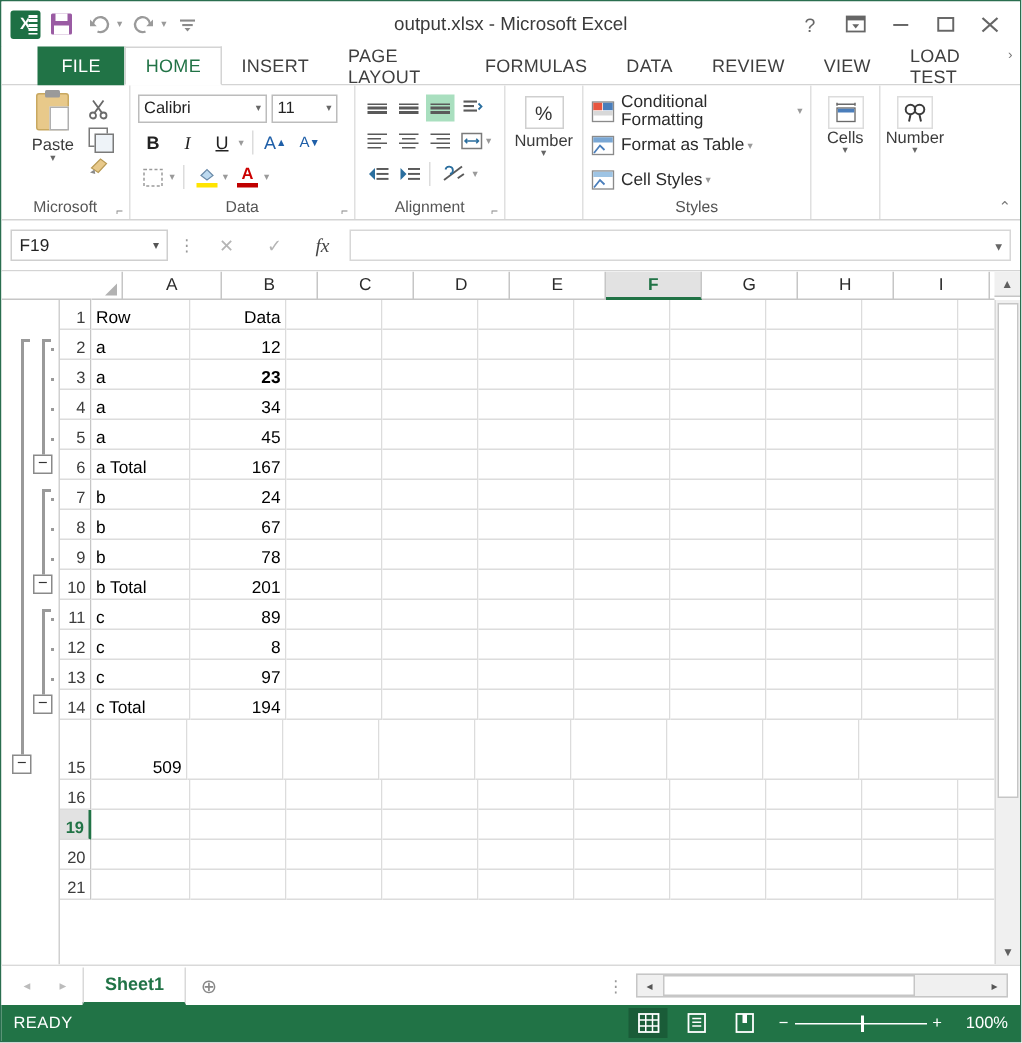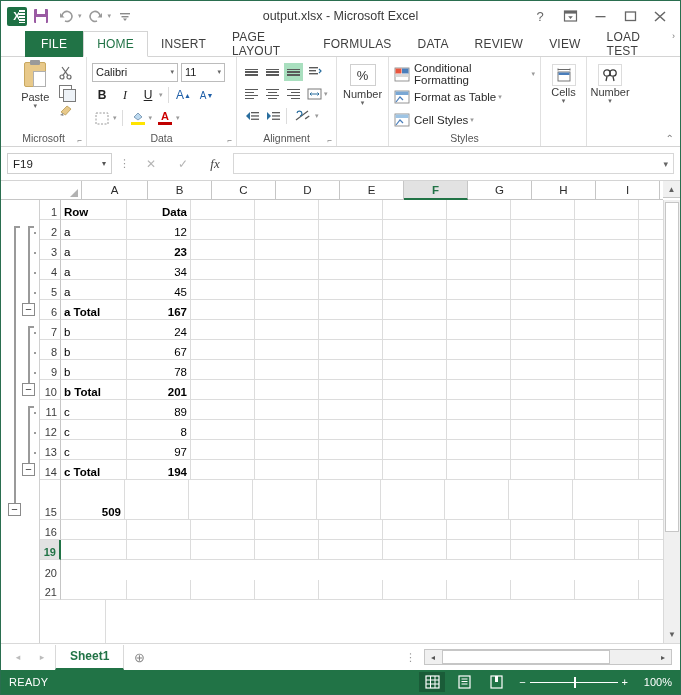--- a/index.html
+++ b/index.html
@@ -152,21 +152,21 @@
 
   .rw { display:flex; align-items:stretch; }
   .rh { width:21px; flex:0 0 21px; border-right:1px solid #c6c6c6; border-bottom:1px solid #dcdcdc;
         display:flex; align-items:flex-end; justify-content:flex-end; padding:0 3px 1px 0;
         font-size:11px; color:#3b3b3b; background:#fff; }
   .rh.sel { background:#e2e2e2; color:#217346; font-weight:bold; border-right:2px solid #217346; }
   .cl { border-right:1px solid #dcdcdc; border-bottom:1px solid #dcdcdc;
         display:flex; align-items:flex-end; padding:0 3px 1px 3px; font-size:11.5px;
         color:#000; overflow:hidden; white-space:nowrap; background:#fff; }
   .cl.num { justify-content:flex-end; }
-  .cl.b { font-weight:bold; }
+  .cl.b { font-weight:normal; }
   .cl.wrap { white-space:normal; line-height:13px; align-items:flex-end; }
 
   
   .ob { position:absolute; background:#9a9a9a; }
   .odot { position:absolute; width:2px; height:2px; background:#9a9a9a; }
   .obtn { position:absolute; width:13px; height:13px; border:1px solid #8a8a8a; background:#fff;
           display:flex; align-items:center; justify-content:center; font-size:11px;
           color:#333; line-height:1; }
 
   
@@ -837,21 +837,21 @@
               <div class="cl num" style="width: 64px; flex: 0 0 64px;"></div>
               <div class="cl" style="width: 64px; flex: 0 0 64px;"></div>
               <div class="cl" style="width: 64px; flex: 0 0 64px;"></div>
               <div class="cl" style="width: 64px; flex: 0 0 64px;"></div>
               <div class="cl" style="width: 64px; flex: 0 0 64px;"></div>
               <div class="cl" style="width: 64px; flex: 0 0 64px;"></div>
               <div class="cl" style="width: 64px; flex: 0 0 64px;"></div>
               <div class="cl" style="width: 64px; flex: 0 0 64px;"></div>
               <div class="cl" style="flex: 1 1 0%; border-right: none;"></div>
             </div>
-            <div class="rw" style="height: 20px; flex-direction: column;">
+            <div class="rw" style="height: 20px;">
               <div class="rh">20</div>
               <div class="cl" style="width: 66px; flex: 0 0 66px;"></div>
               <div class="cl num" style="width: 64px; flex: 0 0 64px;"></div>
               <div class="cl" style="width: 64px; flex: 0 0 64px;"></div>
               <div class="cl" style="width: 64px; flex: 0 0 64px;"></div>
               <div class="cl" style="width: 64px; flex: 0 0 64px;"></div>
               <div class="cl" style="width: 64px; flex: 0 0 64px;"></div>
               <div class="cl" style="width: 64px; flex: 0 0 64px;"></div>
               <div class="cl" style="width: 64px; flex: 0 0 64px;"></div>
               <div class="cl" style="width: 64px; flex: 0 0 64px;"></div>

